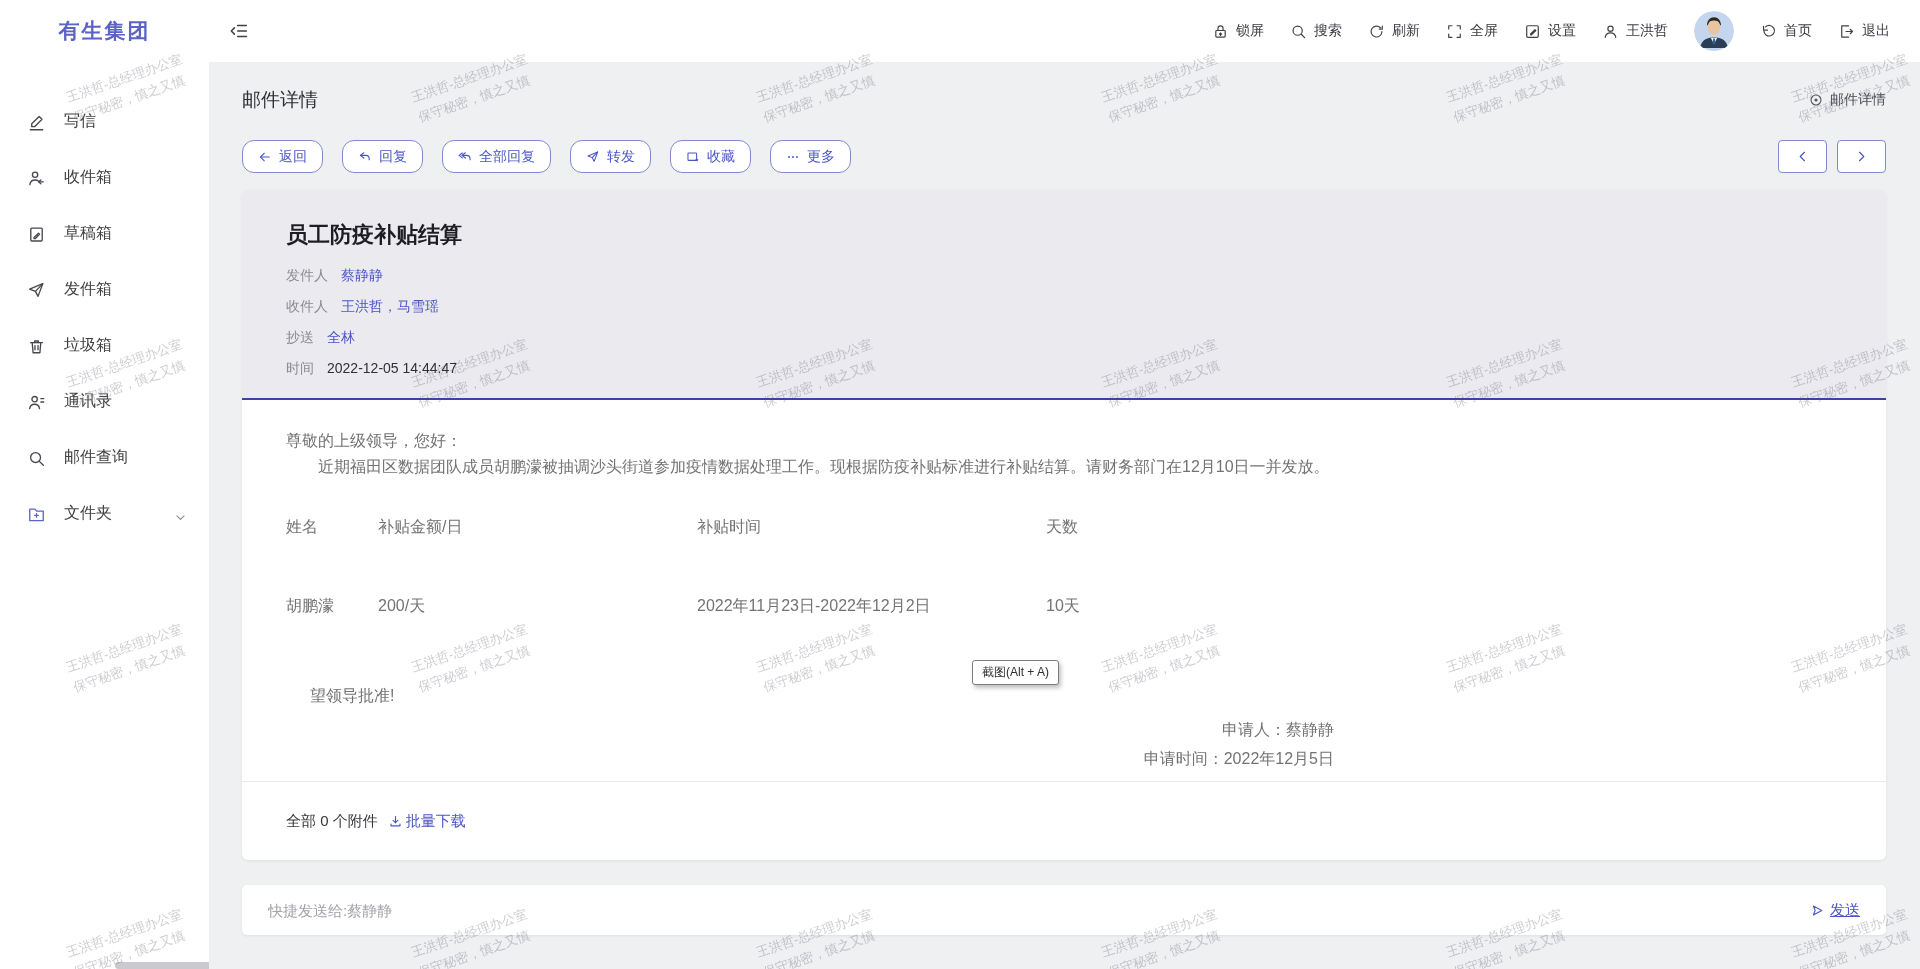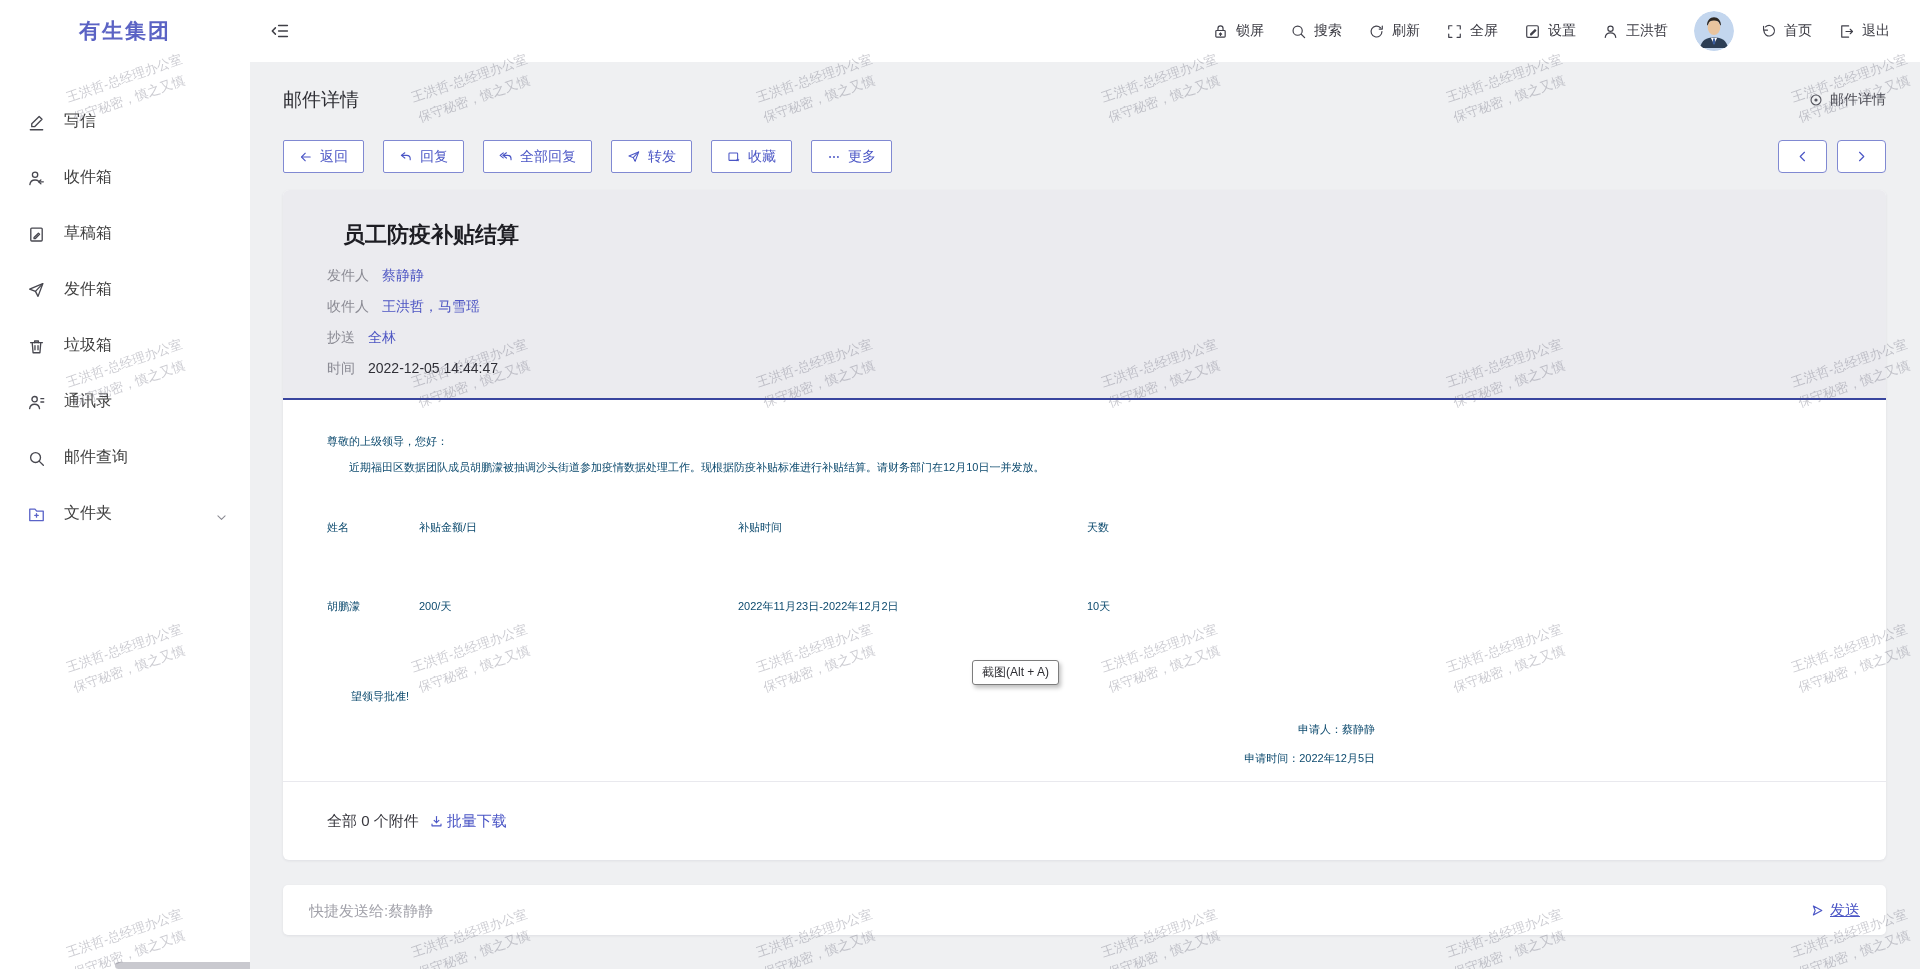--- a/index.html
+++ b/index.html
@@ -1,20 +1,20 @@
 <!DOCTYPE html>
 <html><head>
 <meta charset="utf-8">
 <style>
   * { margin:0; padding:0; box-sizing:border-box; }
   html,body { width:1920px; height:969px; overflow:hidden; font-family:"Liberation Sans","DejaVu Sans",sans-serif; background:#eff0f2; }
   .app { display:flex; width:100%; height:100%; position:relative; }
 
   
-  .sidebar { width:250px; background:#fff; flex-shrink:0; position:relative; }
+  .sidebar { width:209px; background:#fff; flex-shrink:0; position:relative; }
   .logo { height:62px; display:flex; align-items:center; justify-content:center; font-size:21px; font-weight:700; letter-spacing:2px; color:#5b63c4; }
   .side-nav { padding-top:14px; }
   .side-item { height:56px; display:flex; align-items:flex-end; padding:0 22px 0 27px; cursor:pointer; color:#404040; font-size:16px; }
   .side-item .sicon { width:19px; height:19px; margin-right:18px; color:#47474f; display:inline-flex; }
   .side-item .sicon svg { width:19px; height:19px; }
   .side-item.accent .sicon { color:#5a63c8; }
   .side-item .chev { margin-left:auto; color:#8a8a92; display:inline-flex; }
   .h-scrollbar { position:absolute; left:115px; bottom:0; width:151px; height:7px; background:#c9c9cf; border-radius:4px; }
 
   
@@ -31,38 +31,38 @@
   
   .content { flex:1; background:#eff0f2; padding:0 34px 0 33px; position:relative; overflow:hidden; }
   .content-head { padding-top:25px; margin-bottom:27px; display:flex; align-items:center; }
   .page-title { font-size:19px; color:#2d2d33; }
   .breadcrumb { margin-left:auto; display:flex; align-items:center; gap:6px; font-size:14px; color:#4d4d55; }
   .breadcrumb .bicon { width:16px; height:16px; color:#55555e; display:inline-flex; }
   .breadcrumb .bicon svg { width:16px; height:16px; }
 
   .toolbar-row { display:flex; align-items:center; }
   .btn-group { display:flex; gap:19px; }
-  .tbtn { height:33px; display:inline-flex; align-items:center; gap:7px; padding:0 15px; background:#fff; border:1px solid #8089d2; border-radius:2px; color:#4a55c5; font-size:14px; cursor:pointer; }
+  .tbtn { height:33px; display:inline-flex; align-items:center; gap:7px; padding:0 15px; background:#fff; border:1px solid #8089d2; border-radius:12px; color:#4a55c5; font-size:14px; cursor:pointer; }
   .tbtn svg { width:14px; height:14px; }
   .pager { margin-left:auto; display:flex; gap:10px; }
   .pbtn { width:49px; height:33px; display:inline-flex; align-items:center; justify-content:center; background:#fff; border:1px solid #8089d2; border-radius:4px; color:#4a55c5; cursor:pointer; }
   .pbtn svg { width:13px; height:13px; }
 
   
   .mail-card { margin-top:17px; background:#fff; border-radius:6px; box-shadow:0 1px 3px rgba(40,40,70,.08); overflow:hidden; }
   .mail-head { background:#ebebef; padding:30px 44px 14px; }
-  .subject { font-size:22px; font-weight:700; color:#1d1d23; margin-bottom:10px;margin-left:16px; }
+  .subject { font-size:22px; font-weight:700; color:#1d1d23; margin-bottom:10px; }
   .meta-row { line-height:31px; font-size:14px; }
   .meta-label { color:#8b8b94; margin-right:13px; }
   .meta-link { color:#4d55c3; cursor:pointer; }
   .meta-value { color:#2f2f36; }
   .blue-divider { height:2px; background:#39459e; }
 
   .mail-body { padding:30px 44px 0; position:relative; }
-  .mail-content { width:1048px; color:#0c4a6e; font-size:11px; }
+  .mail-content { width:1048px; color:#737373; font-size:16px; }
   .greeting { line-height:22px; }
   .paragraph { margin-top:4px; line-height:22px; text-indent:2em; }
   .mtable-head, .mtable-row { display:grid; grid-template-columns:92px 319px 349px 1fr; line-height:22px; }
   .mtable-head { margin-top:38px; }
   .mtable-row { margin-top:57px; }
   .closing { margin-top:68px; padding-left:24px; line-height:22px; }
   .sign-block { margin-top:8px; text-align:right; }
   .sign-block div { line-height:29px; }
 
   .attach-divider { margin-top:8px; height:1px; background:#e9e9ee; }

